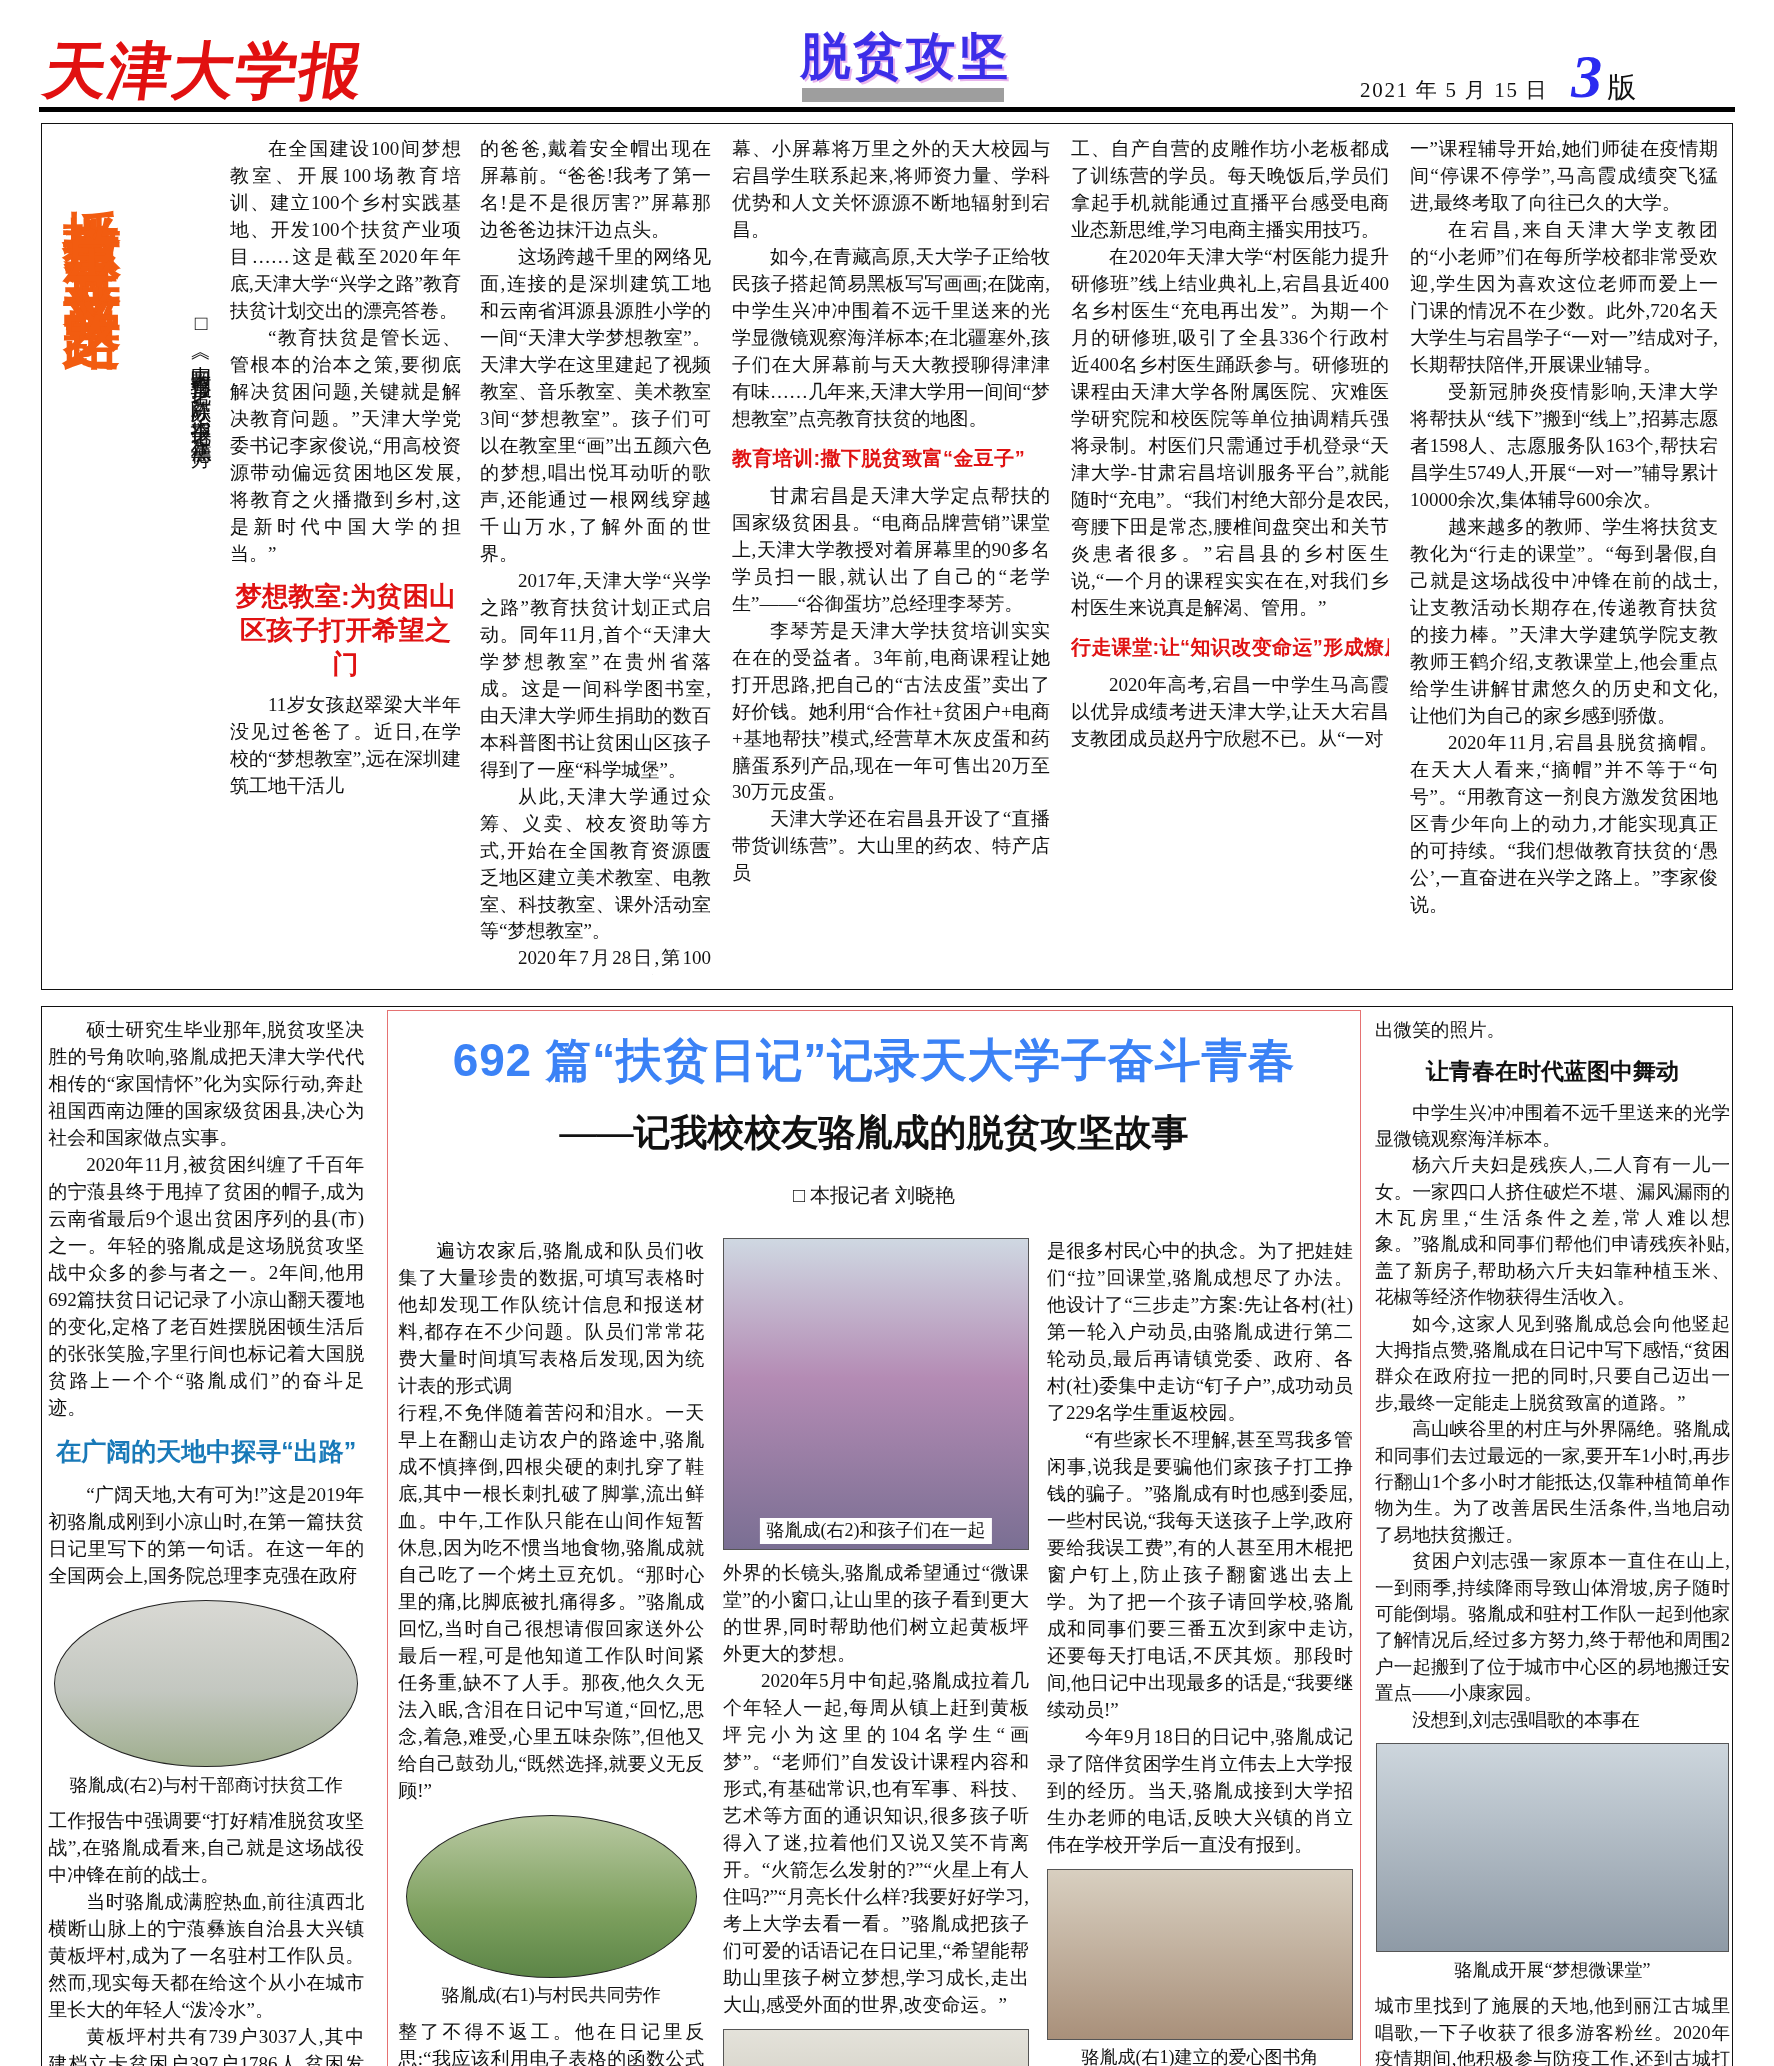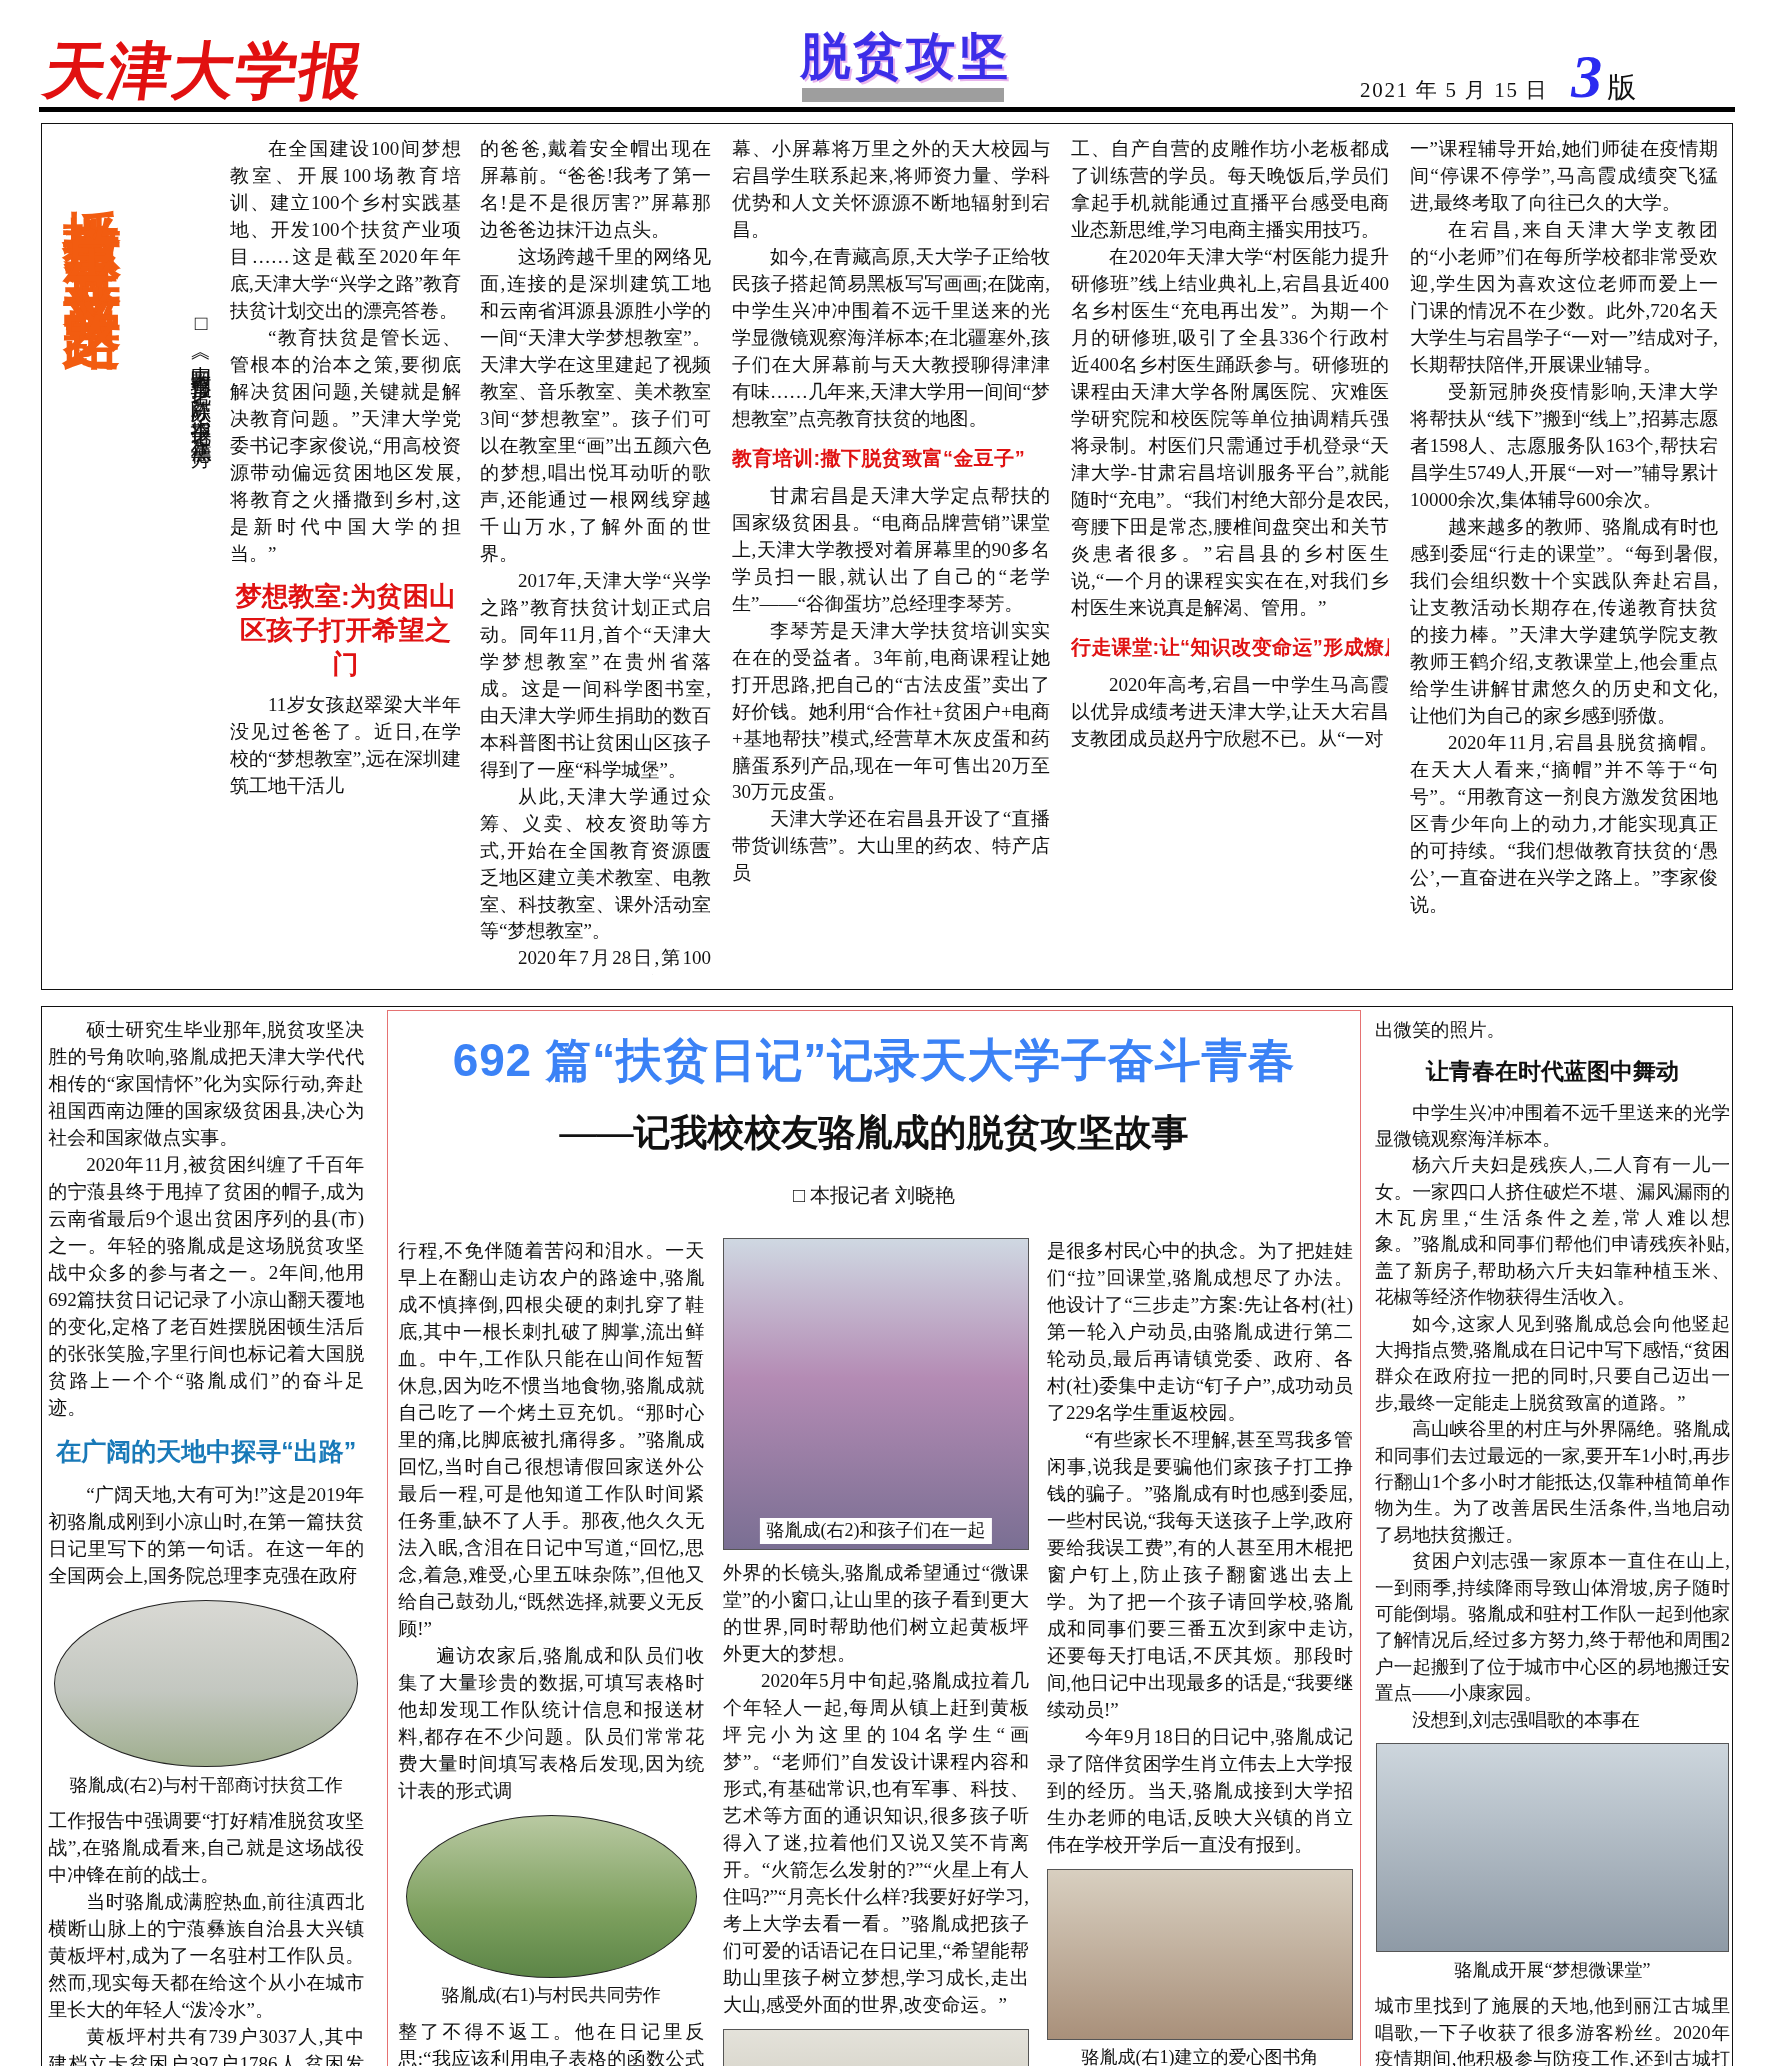--- a/index.html
+++ b/index.html
@@ -122,21 +122,21 @@
       <div>
           <p class="para">2020年高考,宕昌一中学生马高霞以优异成绩考进天津大学,让天大宕昌支教团成员赵丹宁欣慰不已。从“一对</p>
         </div>
     </div>
 
     <div class="col" style="left:1368px;top:12.4px;width:308px;height:839px;">
       <div>
           <p class="para cont">一”课程辅导开始,她们师徒在疫情期间“停课不停学”,马高霞成绩突飞猛进,最终考取了向往已久的大学。</p>
           <p class="para">在宕昌,来自天津大学支教团的“小老师”们在每所学校都非常受欢迎,学生因为喜欢这位老师而爱上一门课的情况不在少数。此外,720名天大学生与宕昌学子“一对一”结成对子,长期帮扶陪伴,开展课业辅导。</p>
           <p class="para">受新冠肺炎疫情影响,天津大学将帮扶从“线下”搬到“线上”,招募志愿者1598人、志愿服务队163个,帮扶宕昌学生5749人,开展“一对一”辅导累计10000余次,集体辅导600余次。</p>
-          <p class="para">越来越多的教师、骆胤成有时也感到委屈“行走的课堂”。“每到暑假,我们会组织数十个实践队奔赴宕昌,让支教活动长期存在,传递教育扶贫的接力棒。”天津大学建筑学院支教教师王鹤介绍,支教课堂上,他会重点给学生讲解甘肃悠久的历史和文化,让他们为自己的家乡感到骄傲。</p>
+          <p class="para">越来越多的教师、学生将扶贫支教化为“行走的课堂”。“每到暑假,自己就是这场战役中冲锋在前的战士,让支教活动长期存在,传递教育扶贫的接力棒。”天津大学建筑学院支教教师王鹤介绍,支教课堂上,他会重点给学生讲解甘肃悠久的历史和文化,让他们为自己的家乡感到骄傲。</p>
           <p class="para">2020年11月,宕昌县脱贫摘帽。在天大人看来,“摘帽”并不等于“句号”。“用教育这一剂良方激发贫困地区青少年向上的动力,才能实现真正的可持续。“我们想做教育扶贫的‘愚公’,一直奋进在兴学之路上。”李家俊说。</p>
         </div>
     </div>
   </div>
 
   <div class="bottom-box">
 
     <div class="col" style="left:6.2px;top:10.3px;width:316px;height:1455px;">
       <div>
           <p class="para">硕士研究生毕业那年,脱贫攻坚决胜的号角吹响,骆胤成把天津大学代代相传的“家国情怀”化为实际行动,奔赴祖国西南边陲的国家级贫困县,决心为社会和国家做点实事。</p>
@@ -157,22 +157,22 @@
         </div>
     </div>
 
     <div class="feature-box">
       <div class="feature-headline">692 篇“扶贫日记”记录天大学子奋斗青春</div>
       <div class="feature-subtitle">——记我校校友骆胤成的脱贫攻坚故事</div>
       <div class="feature-byline">□  本报记者  刘晓艳</div>
 
       <div class="col" style="left:10.3px;top:227px;width:306px;height:1229px;">
         <div>
+            <p class="para">遍访农家后,骆胤成和队员们收集了大量珍贵的数据,可填写表格时他却发现工作队统计信息和报送材料,都存在不少问题。队员们常常花费大量时间填写表格后发现,因为统计表的形式调</p>
             <p class="para cont">行程,不免伴随着苦闷和泪水。一天早上在翻山走访农户的路途中,骆胤成不慎摔倒,四根尖硬的刺扎穿了鞋底,其中一根长刺扎破了脚掌,流出鲜血。中午,工作队只能在山间作短暂休息,因为吃不惯当地食物,骆胤成就自己吃了一个烤土豆充饥。“那时心里的痛,比脚底被扎痛得多。”骆胤成回忆,当时自己很想请假回家送外公最后一程,可是他知道工作队时间紧任务重,缺不了人手。那夜,他久久无法入眠,含泪在日记中写道,“回忆,思念,着急,难受,心里五味杂陈”,但他又给自己鼓劲儿,“既然选择,就要义无反顾!”</p>
-            <p class="para">遍访农家后,骆胤成和队员们收集了大量珍贵的数据,可填写表格时他却发现工作队统计信息和报送材料,都存在不少问题。队员们常常花费大量时间填写表格后发现,因为统计表的形式调</p>
           </div>
         <figure class="figure">
           <span class="photo oval ph-field" style="width:289px;height:161px;"></span>
           <figcaption class="caption">骆胤成(右1)与村民共同劳作</figcaption>
         </figure>
         <div>
             <p class="para cont">整了不得不返工。他在日记里反思:“我应该利用电子表格的函数公式提高效率,将已有数据与入户采集到的数据及时核对修改,并将准确的数据建立数据库。”很快,骆胤成的数据库启用了,帮助队员们节省时间又保证了数据准确性。渐渐地,村干部对这个大学生的印象有了改观,觉得这个年轻人挺能吃苦,还总能从老路子里蹦出新点子。</p>
           </div>
 
       </div>

